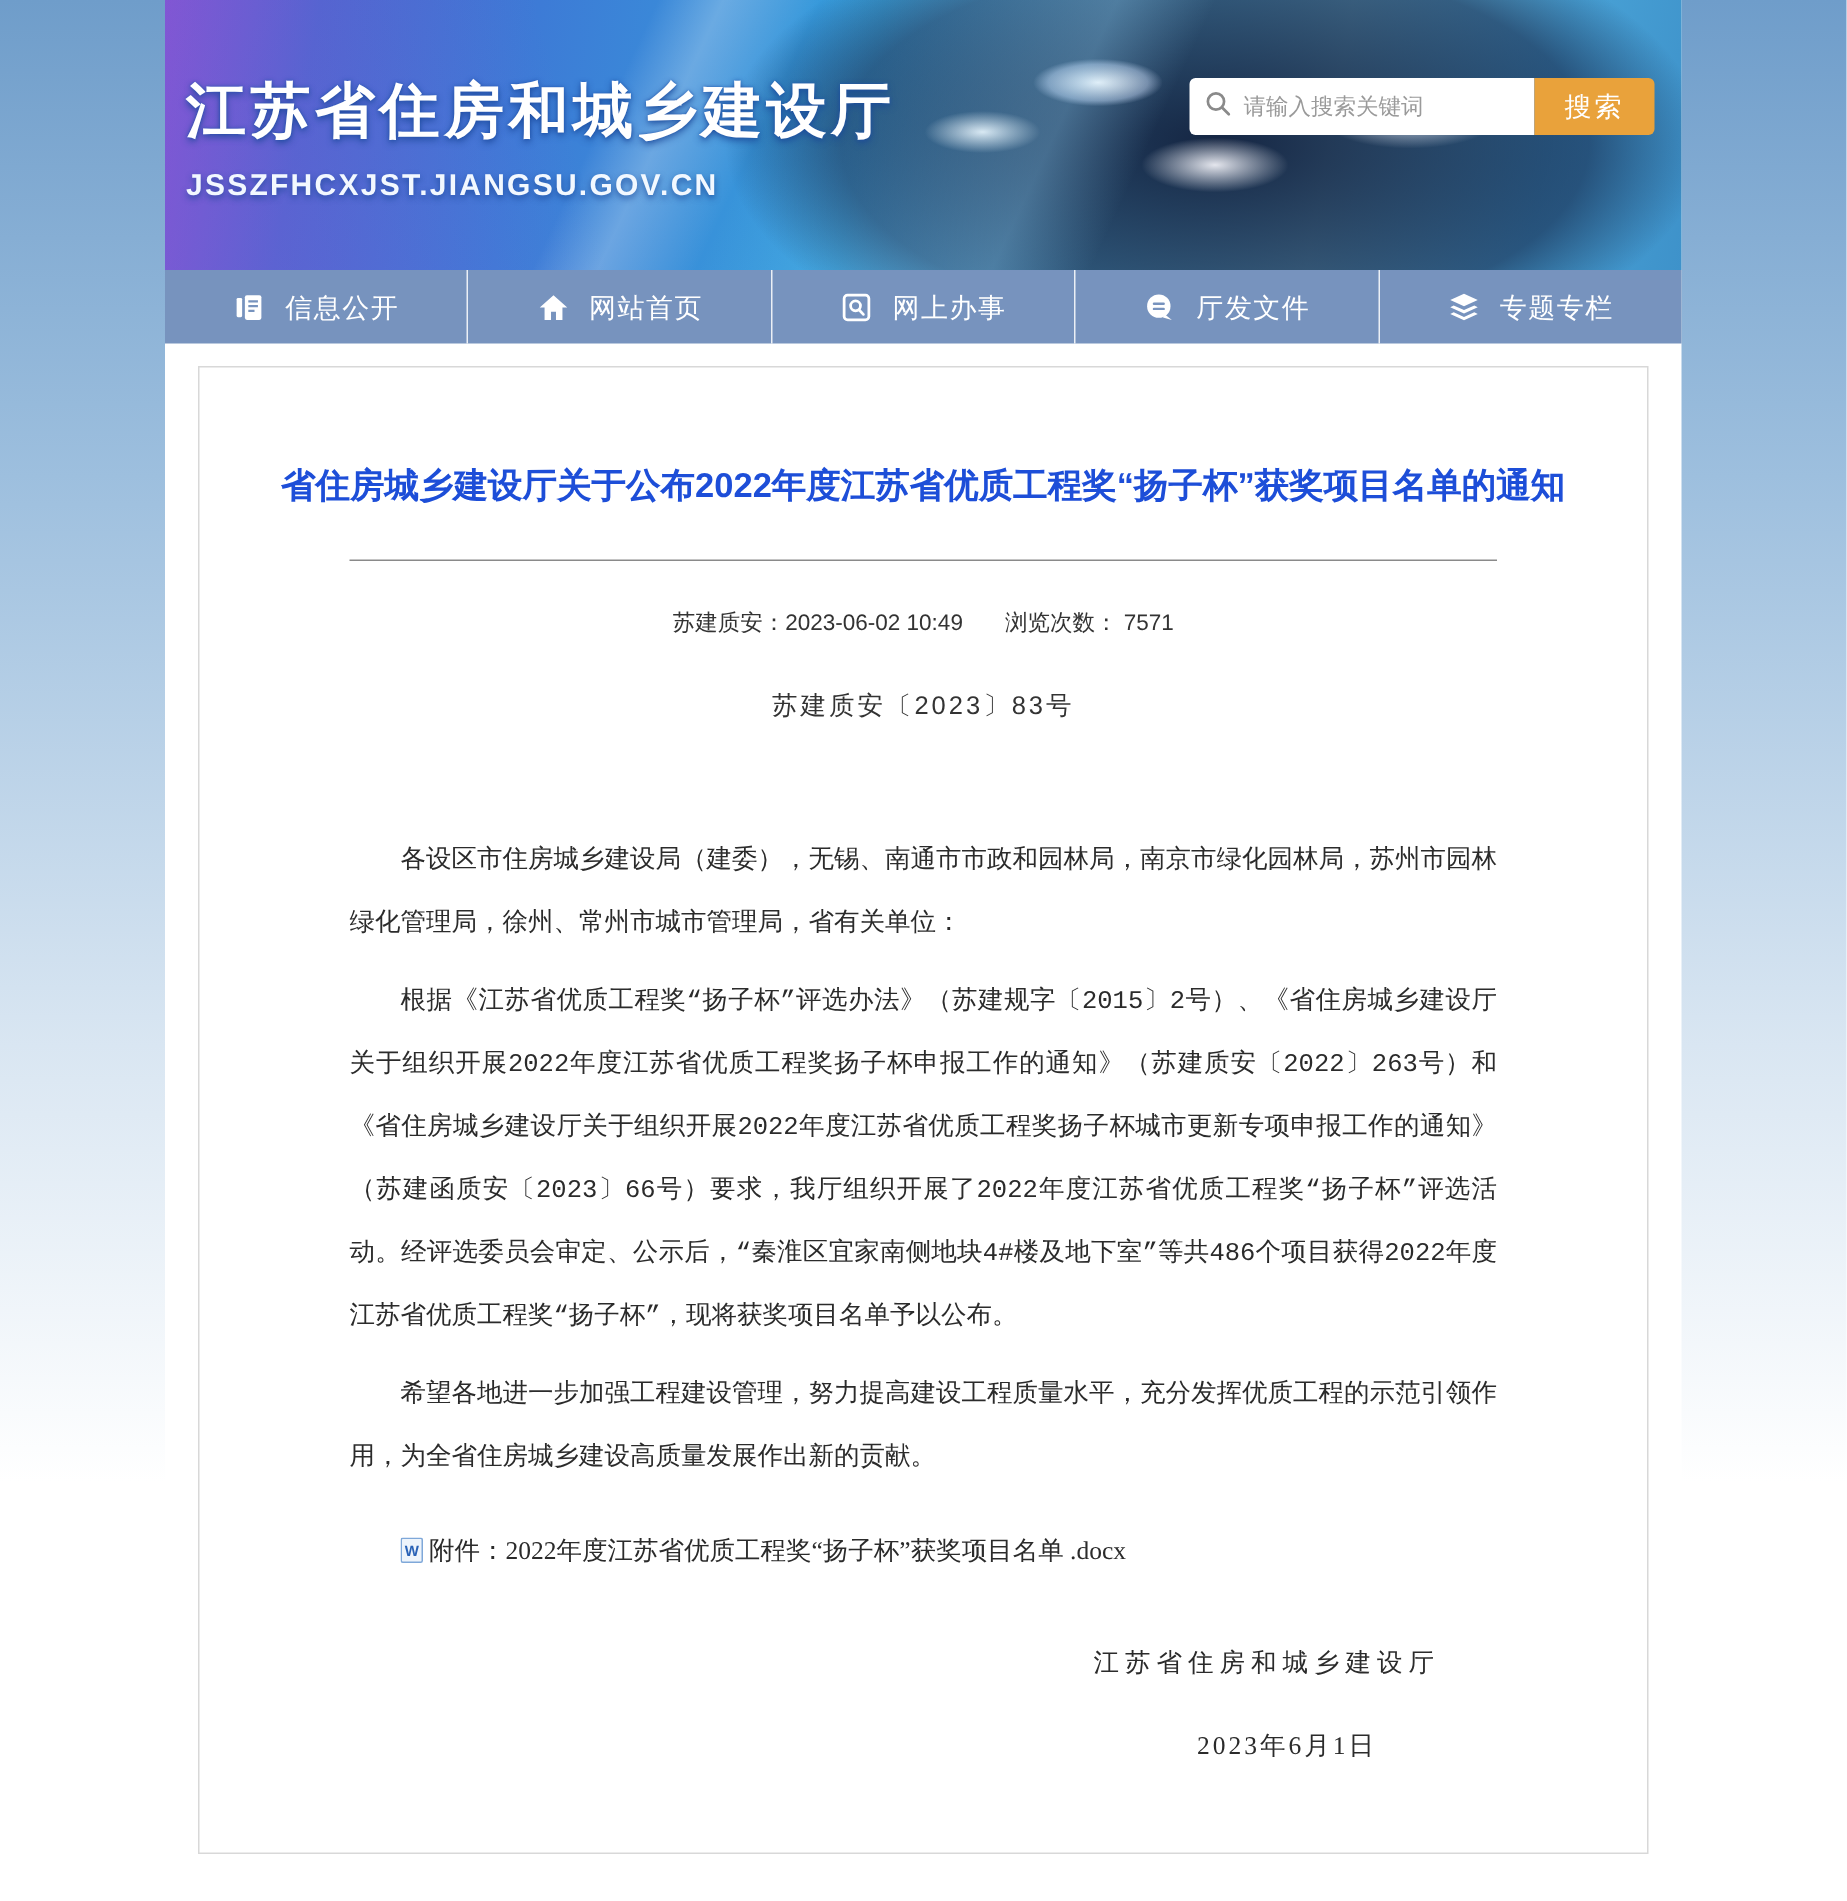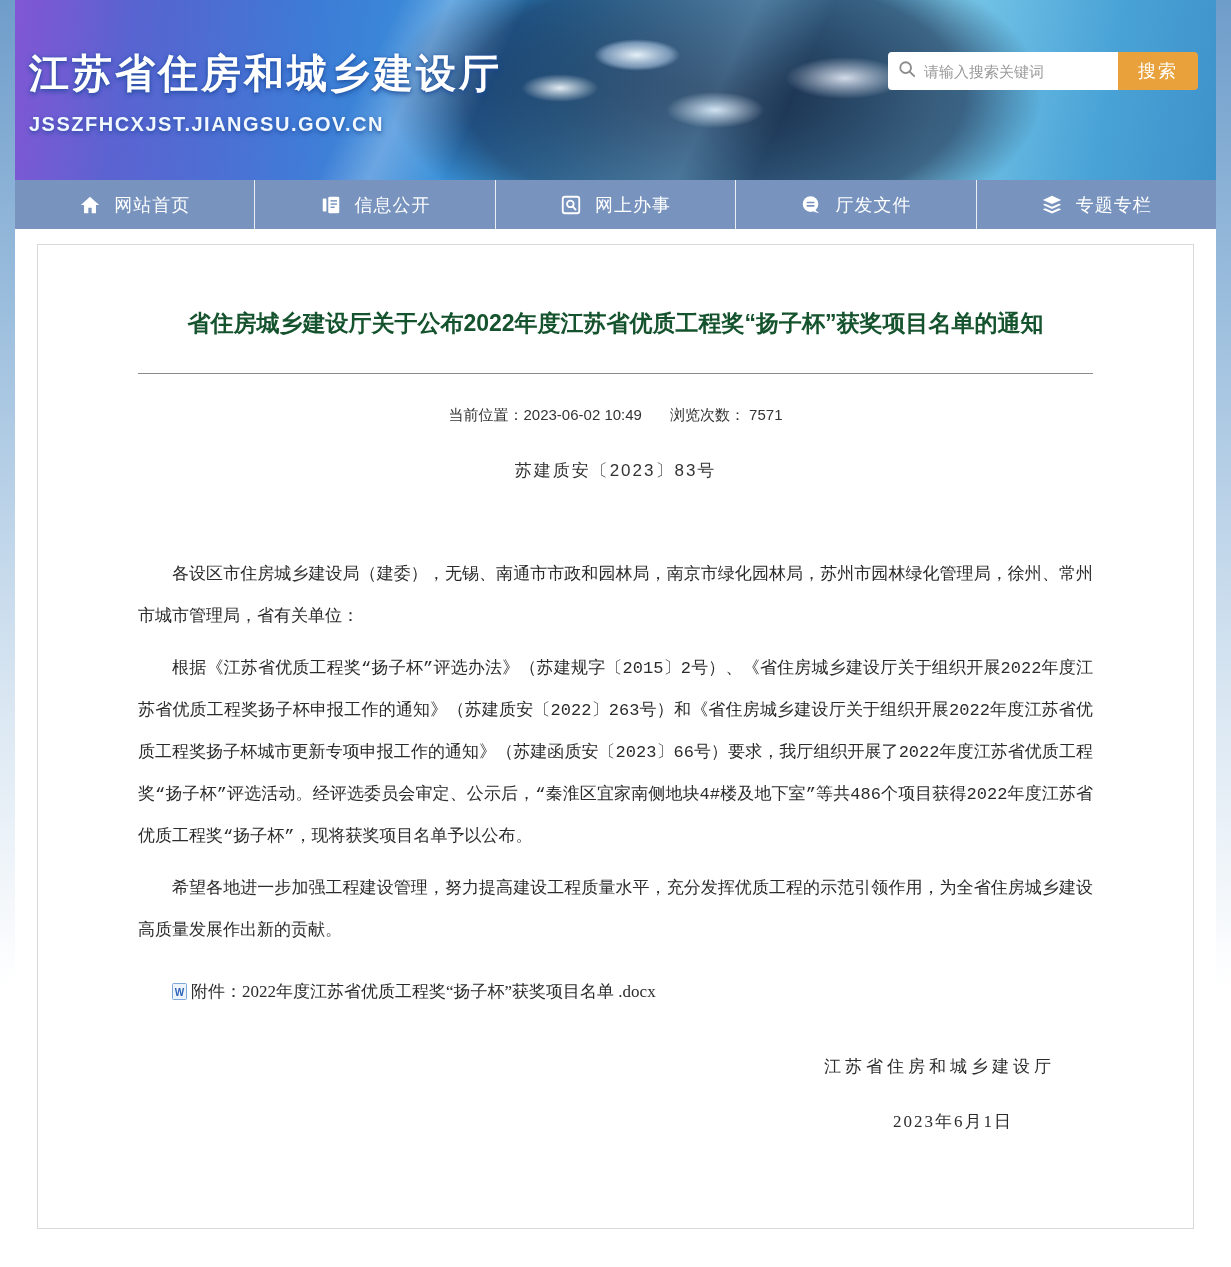--- a/index.html
+++ b/index.html
@@ -3,21 +3,21 @@
 <meta charset="utf-8">
 <style>
   * { margin:0; padding:0; box-sizing:border-box; }
   html,body { width:100%; }
   body {
     font-family:"Liberation Sans","DejaVu Sans",sans-serif;
     background:linear-gradient(180deg,#6f9dca 0%, #9dbfde 25%, #d9e6f2 55%, #ffffff 78%);
     min-height:1267px;
   }
   .page {
-    width:1201px; margin:0 auto; background:#ffffff; min-height:1267px;
+    width:1011px; margin:0 auto; background:#ffffff; min-height:1267px;
   }
 
   
   .hdr {
     position:relative; height:180px; overflow:hidden;
     background:
       radial-gradient(ellipse 60px 22px at 622px 55px, rgba(255,255,255,.95), rgba(215,228,255,.45) 55%, transparent 72%),
       radial-gradient(ellipse 55px 20px at 545px 88px, rgba(255,255,255,.9), transparent 70%),
       radial-gradient(ellipse 70px 26px at 700px 110px, rgba(250,250,255,.9), transparent 70%),
       radial-gradient(ellipse 85px 30px at 830px 78px, rgba(240,244,255,.85), transparent 70%),
@@ -76,21 +76,21 @@
   .crumb .crumb-label { cursor:default; margin-right:4px; }
   .crumb .sep-item { margin-left:8px; }
 
   
   .card {
     margin:15px 22px 0; border:1px solid #d8d8d8; background:#ffffff;
     min-height:985px; padding:58px 0 60px;
   }
   .art-title {
     width:960px; margin:0 auto; text-align:center;
-    font-size:23px; font-weight:bold; color:#14532d; line-height:40px;
+    font-size:23px; font-weight:bold; color:#1d4ed8; line-height:40px;
     font-family:"Liberation Sans","DejaVu Sans",sans-serif;
   }
   .title-rule { border:none; border-top:1px solid #8a8a8a; margin:30px 100px 0; }
   .meta { text-align:center; margin-top:32px; font-size:15px; color:#333; }
   .meta .gap { display:inline-block; width:28px; }
   .doc-no {
     text-align:center; margin-top:34px; font-size:17px; color:#333;
     font-family:Liberation Sans, sans-serif; letter-spacing:2px;
   }
   .art-body {
@@ -135,40 +135,40 @@
         <input class="search-input" type="text" placeholder="请输入搜索关键词" style="">
       </div>
       <button class="search-btn">搜索</button>
     </div>
   </div>
 
   <div class="nav">
     <div class="nav-item">
       <span>
         <svg width="22" height="22" viewBox="0 0 24 24">
-            <path d="M12 3 L22 12 H18.5 V21 H13.8 V15 H10.2 V21 H5.5 V12 H2 Z" fill="#ffffff"></path>
-          </svg>
-      </span>
-      <span>网站首页</span>
-    </div>
-    <div class="nav-item">
-      <span>
-        <svg width="22" height="22" viewBox="0 0 24 24">
             <rect x="3" y="5" width="4" height="14" rx="1" fill="#ffffff"></rect>
             <rect x="9" y="3" width="12" height="18" rx="1.5" fill="#ffffff"></rect>
             <line x1="11.5" y1="7.5" x2="18.5" y2="7.5" stroke="#7793be" stroke-width="1.6"></line>
             <line x1="11.5" y1="11" x2="18.5" y2="11" stroke="#7793be" stroke-width="1.6"></line>
             <line x1="11.5" y1="14.5" x2="16" y2="14.5" stroke="#7793be" stroke-width="1.6"></line>
           </svg>
       </span>
       <span>信息公开</span>
     </div>
     <div class="nav-item">
       <span>
         <svg width="22" height="22" viewBox="0 0 24 24">
+            <path d="M12 3 L22 12 H18.5 V21 H13.8 V15 H10.2 V21 H5.5 V12 H2 Z" fill="#ffffff"></path>
+          </svg>
+      </span>
+      <span>网站首页</span>
+    </div>
+    <div class="nav-item">
+      <span>
+        <svg width="22" height="22" viewBox="0 0 24 24">
             <rect x="3" y="3" width="18" height="18" rx="2.5" fill="none" stroke="#ffffff" stroke-width="2"></rect>
             <circle cx="11.3" cy="10.8" r="3.6" fill="none" stroke="#ffffff" stroke-width="2"></circle>
             <line x1="13.8" y1="13.6" x2="17" y2="17" stroke="#ffffff" stroke-width="2" stroke-linecap="round"></line>
           </svg>
       </span>
       <span>网上办事</span>
     </div>
     <div class="nav-item">
       <span>
         <svg width="22" height="22" viewBox="0 0 24 24">
@@ -191,21 +191,21 @@
       <span>专题专栏</span>
     </div>
   </div>
 
 
   <div class="card">
     <h1 class="art-title">省住房城乡建设厅关于公布2022年度江苏省优质工程奖“扬子杯”获奖项目名单的通知</h1>
     <hr class="title-rule">
 
     <div class="meta">
-      <span>当前位置：</span><span>2023-06-02 10:49</span><span class="gap"></span><span>浏览次数：</span>&nbsp;<span>7571</span>
+      <span>苏建质安：</span><span>2023-06-02 10:49</span><span class="gap"></span><span>浏览次数：</span>&nbsp;<span>7571</span>
     </div>
 
     <div class="doc-no">苏建质安〔2023〕83号</div>
 
     <div class="art-body">
       <p>各设区市住房城乡建设局（建委），无锡、南通市市政和园林局，南京市绿化园林局，苏州市园林绿化管理局，徐州、常州市城市管理局，省有关单位：</p>
       <p>根据《江苏省优质工程奖“扬子杯”评选办法》（苏建规字〔2015〕2号）、《省住房城乡建设厅关于组织开展2022年度江苏省优质工程奖扬子杯申报工作的通知》（苏建质安〔2022〕263号）和《省住房城乡建设厅关于组织开展2022年度江苏省优质工程奖扬子杯城市更新专项申报工作的通知》（苏建函质安〔2023〕66号）要求，我厅组织开展了2022年度江苏省优质工程奖“扬子杯”评选活动。经评选委员会审定、公示后，“秦淮区宜家南侧地块4#楼及地下室”等共486个项目获得2022年度江苏省优质工程奖“扬子杯”，现将获奖项目名单予以公布。</p>
       <p>希望各地进一步加强工程建设管理，努力提高建设工程质量水平，充分发挥优质工程的示范引领作用，为全省住房城乡建设高质量发展作出新的贡献。</p>
     </div>
 

